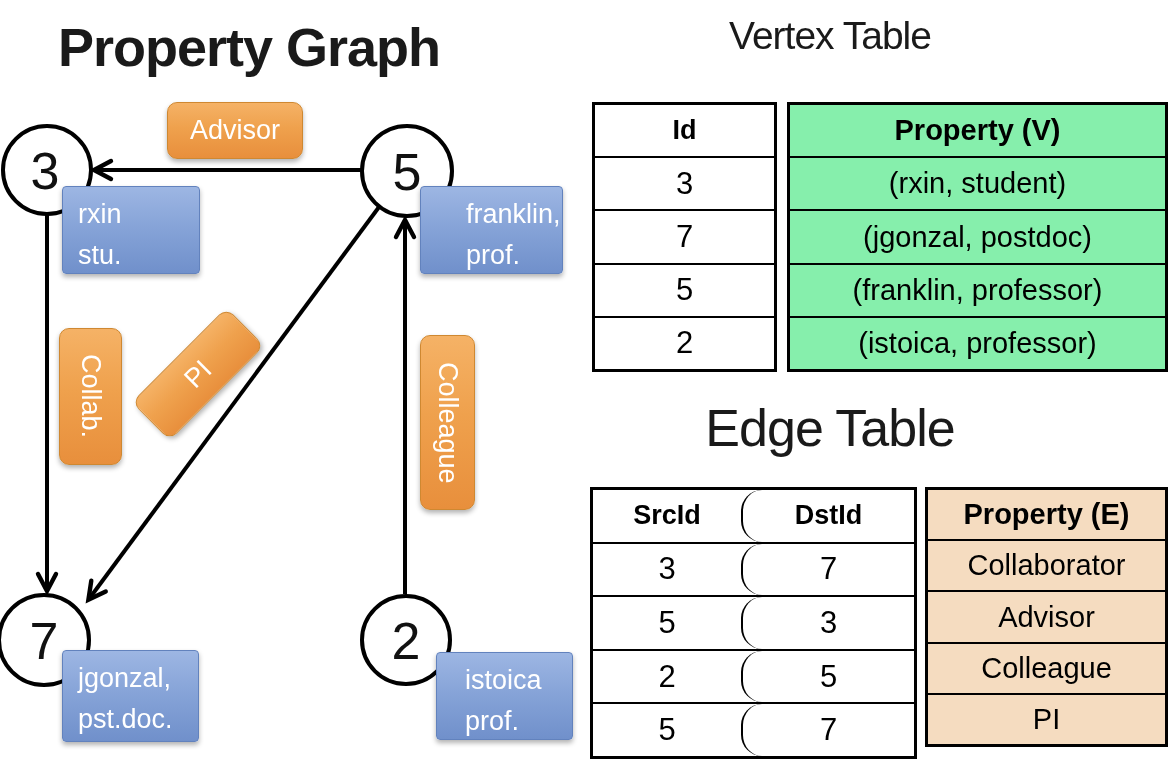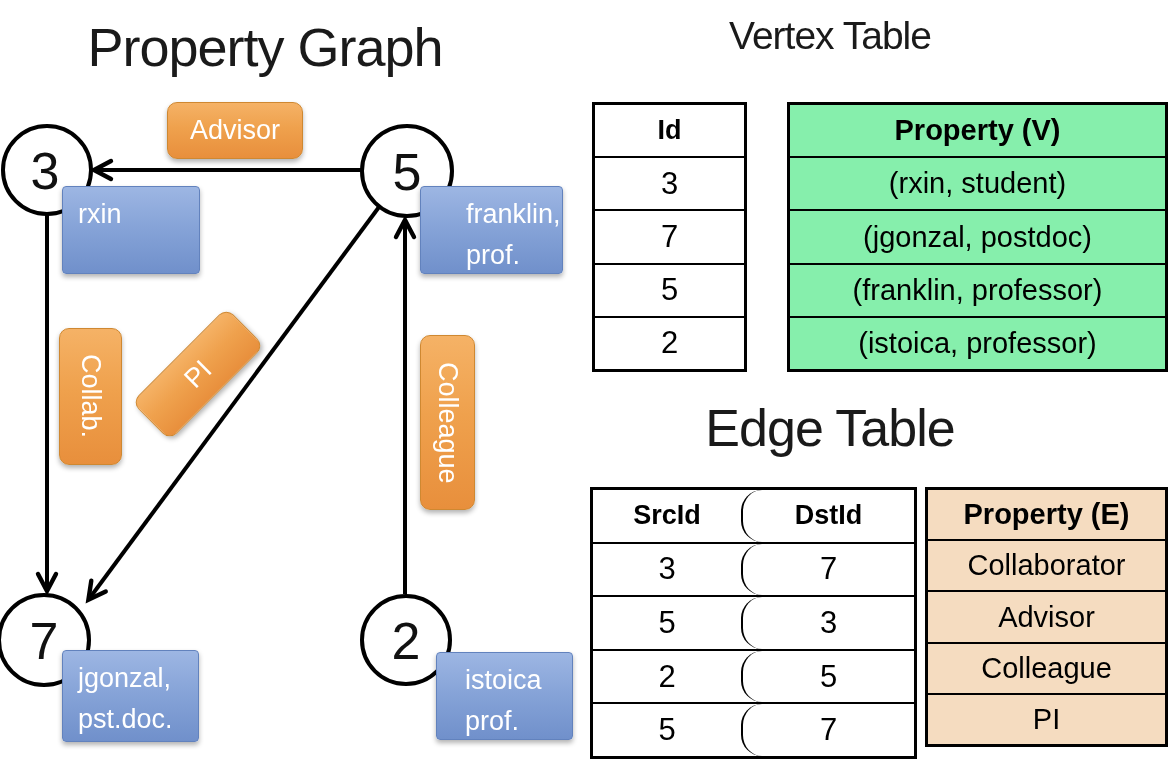--- a/index.html
+++ b/index.html
@@ -100,51 +100,52 @@
     <line x1="47" y1="214" x2="47" y2="590" stroke="#000" stroke-width="4" marker-end="url(#arrow)"></line>
     <line x1="379" y1="207" x2="89" y2="599" stroke="#000" stroke-width="4" marker-end="url(#arrow)"></line>
     <line x1="405" y1="594" x2="405" y2="221" stroke="#000" stroke-width="4" marker-end="url(#arrow)"></line>
 
     <circle cx="47" cy="170" r="44" fill="#fff" stroke="#000" stroke-width="4"></circle>
     <circle cx="407" cy="171" r="45" fill="#fff" stroke="#000" stroke-width="4"></circle>
     <circle cx="44" cy="640" r="45" fill="#fff" stroke="#000" stroke-width="4"></circle>
     <circle cx="406" cy="640" r="44" fill="#fff" stroke="#000" stroke-width="4"></circle>
   </svg>
 
-  <div class="abs big-title" style="left:50px;top:16px;width:430px;">Property Graph</div>
+  <div class="abs big-title" style="left:34px;top:16px;width:430px;font-weight:bold;">Property Graph</div>
 
   <div class="abs node-num" style="left:7px;top:141px;width:76px;">3</div>
   <div class="abs node-num" style="left:369px;top:142px;width:76px;">5</div>
   <div class="abs node-num" style="left:6px;top:611px;width:76px;">7</div>
   <div class="abs node-num" style="left:368px;top:611px;width:76px;">2</div>
 
   <div class="abs edge-box" style="left:167px;top:102px;width:134px;height:55px;">Advisor</div>
   <div class="abs edge-box vertical" style="left:59px;top:328px;width:61px;height:135px;">Collab.</div>
   <div class="abs edge-box" style="left:131px;top:347px;width:132px;height:52px;transform:rotate(-45deg);">PI</div>
   <div class="abs edge-box vertical" style="left:420px;top:335px;width:53px;height:173px;">Colleague</div>
 
   <div class="abs prop-box" style="left:62px;top:186px;width:138px;height:88px;">
     <div>rxin</div>
+    <div>stu.</div>
   </div>
   <div class="abs prop-box" style="left:420px;top:186px;width:143px;height:88px;padding-left:45px;">
     <div>franklin,</div>
     <div>prof.</div>
   </div>
   <div class="abs prop-box" style="left:62px;top:650px;width:137px;height:92px;">
     <div>jgonzal,</div>
     <div>pst.doc.</div>
   </div>
   <div class="abs prop-box" style="left:436px;top:652px;width:137px;height:88px;padding-left:28px;">
     <div>istoica</div>
     <div>prof.</div>
   </div>
 
   <div class="abs big-title" style="left:640px;top:14px;width:380px;font-size:39px;">Vertex Table</div>
 
-  <div class="abs tbox" style="left:592px;top:102px;width:155px;height:270px;">
+  <div class="abs tbox" style="left:592px;top:102px;width:185px;height:270px;">
     <div class="trow hdr">Id</div>
     <div class="trow">3</div>
     <div class="trow">7</div>
     <div class="trow">5</div>
     <div class="trow">2</div>
   </div>
 
   <div class="abs tbox vprop" style="left:787px;top:102px;width:381px;height:270px;">
     <div class="trow hdr">Property (V)</div>
     <div class="trow">(rxin, student)</div>

